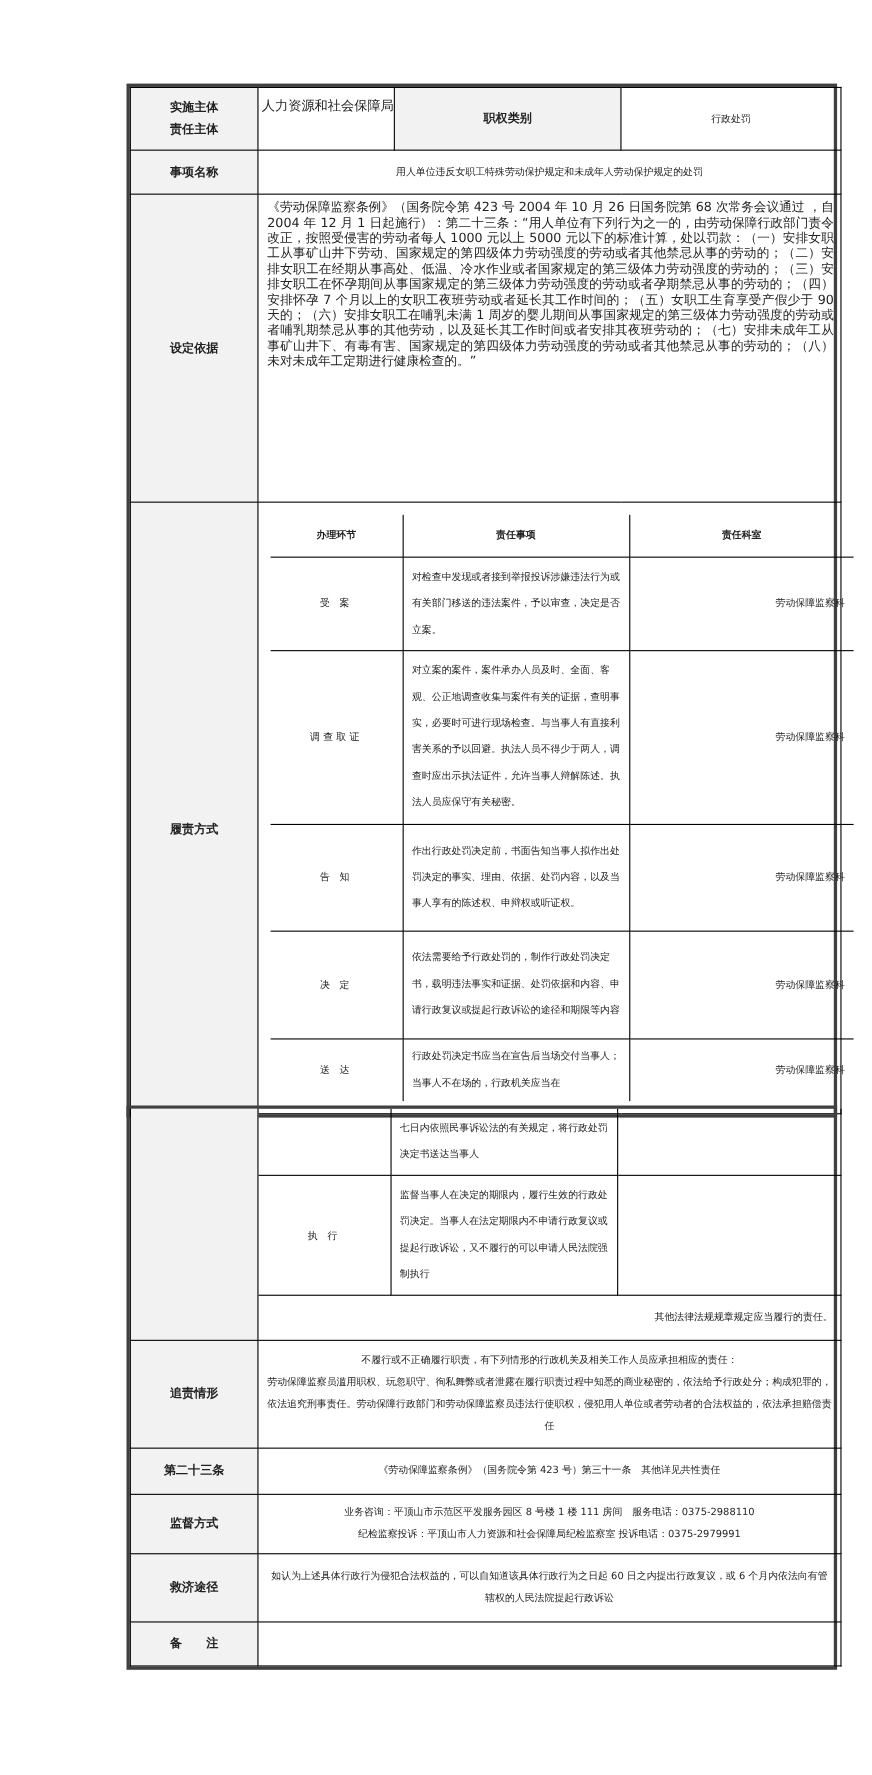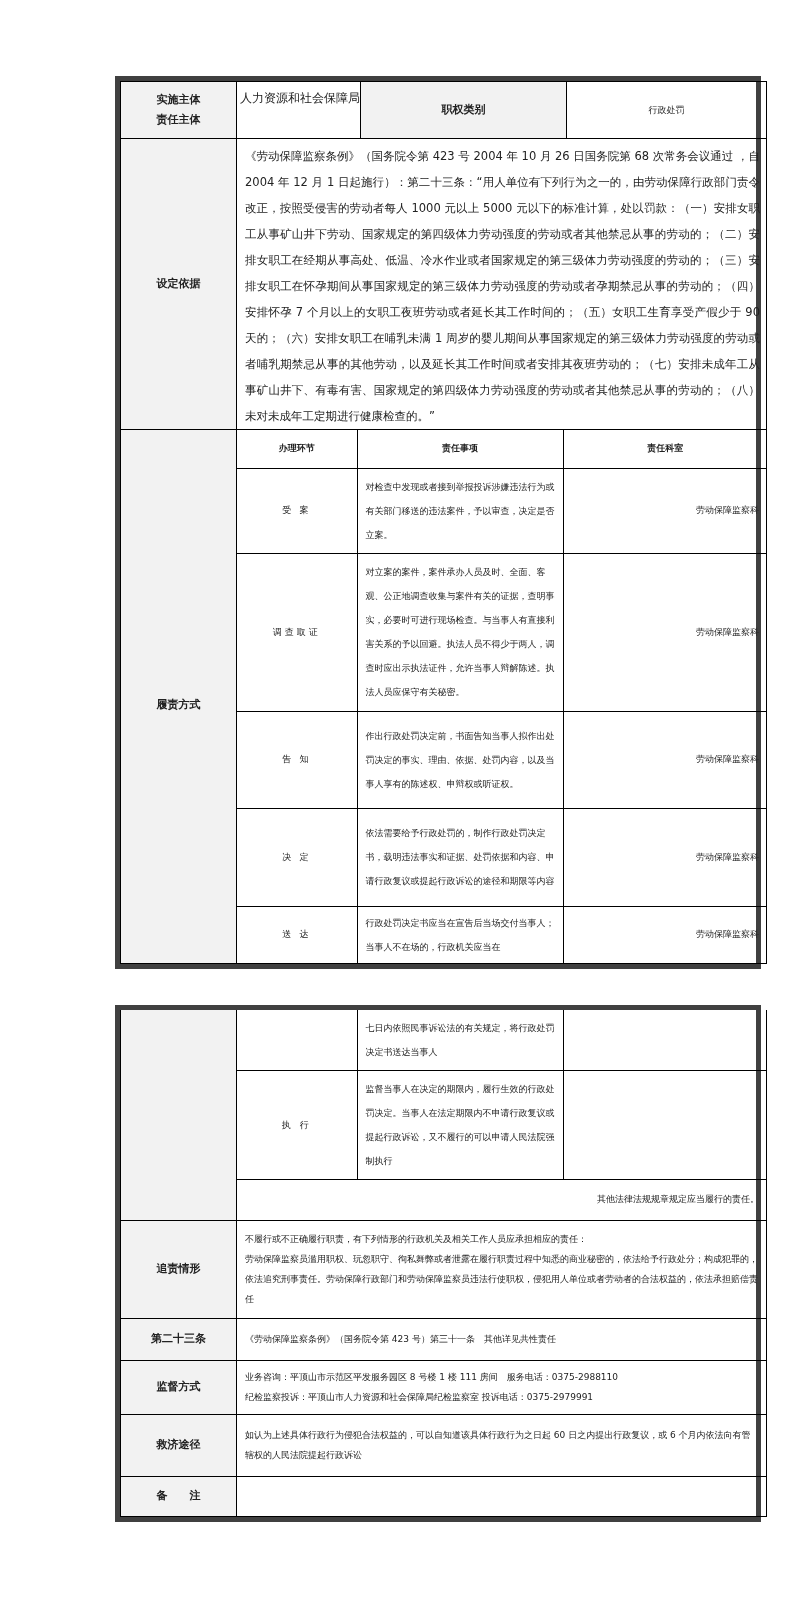--- a/index.html
+++ b/index.html
@@ -9,41 +9,41 @@
     width: 793px;
     height: 1614px;
     position: relative;
     font-family: "DejaVu Sans", sans-serif;
     color: #222;
   }
   .page {
     position: absolute;
     left: 115px;
     width: 646px;
-    border: 5px solid #404040;
+    border: 3px solid #404040;
     border-collapse: collapse;
   }
   table { border-collapse: collapse; width: 100%; table-layout: fixed; }
   td {
     border: 1px solid #000;
     padding: 0;
     vertical-align: middle;
   }
   .lbl {
     background: #f2f2f2;
     font-weight: bold;
     font-size: 11px;
     text-align: center;
     line-height: 20px;
   }
   .val-sm { font-size: 9px; text-align: center; }
-  .val-left { font-size: 9px; text-align: left; padding: 0 8px; line-height: 20px; }
+  .val-left { font-size: 9px; text-align: center; padding: 0 8px; line-height: 20px; }
   .basis {
     font-size: 11.5px;
-    line-height: 26px;
+    line-height: 14px;
     padding: 4px 6px 0 8px;
     vertical-align: top;
     text-align: justify;
   }
   .sub td { font-size: 9px; }
   .sub .h { font-weight: bold; text-align: center; height: 38px; }
   .sub .step { text-align: center; letter-spacing: 3px; }
   .sub .duty { text-align: left; padding: 6px 8px; line-height: 24px; }
   .sub .dept { text-align: right; padding: 0 8px; }
   .noleft td:first-child { border-left: none; }
@@ -65,27 +65,31 @@
       <td class="lbl">
         <span class="cell-ln">实施主体</span>
         <span class="cell-ln">责任主体</span>
       </td>
       <td colspan="1" style="text-align:right; vertical-align:top; padding-top:8px; font-size:12px;">
         <span>人力资源和社会保障局</span>
       </td>
       <td class="lbl" style="width:136px;"><span>职权类别</span></td>
       <td class="val-sm"><span>行政处罚</span></td>
     </tr>
+    <tr style="height:40px;">
+      <td class="lbl">事项名称</td>
+      <td colspan="3" class="val-sm">用人单位违反女职工特殊劳动保护规定和未成年人劳动保护规定的处罚</td>
+    </tr>
     <tr style="height:280px;">
       <td class="lbl">设定依据</td>
       <td colspan="3" class="basis">《劳动保障监察条例》（国务院令第 423 号 2004 年 10 月 26 日国务院第 68 次常务会议通过 ，自 2004 年 12 月 1 日起施行）：第二十三条：“用人单位有下列行为之一的，由劳动保障行政部门责令改正，按照受侵害的劳动者每人 1000 元以上 5000 元以下的标准计算，处以罚款：（一）安排女职工从事矿山井下劳动、国家规定的第四级体力劳动强度的劳动或者其他禁忌从事的劳动的；（二）安排女职工在经期从事高处、低温、冷水作业或者国家规定的第三级体力劳动强度的劳动的；（三）安排女职工在怀孕期间从事国家规定的第三级体力劳动强度的劳动或者孕期禁忌从事的劳动的；（四）安排怀孕 7 个月以上的女职工夜班劳动或者延长其工作时间的；（五）女职工生育享受产假少于 90 天的；（六）安排女职工在哺乳未满 1 周岁的婴儿期间从事国家规定的第三级体力劳动强度的劳动或者哺乳期禁忌从事的其他劳动，以及延长其工作时间或者安排其夜班劳动的；（七）安排未成年工从事矿山井下、有毒有害、国家规定的第四级体力劳动强度的劳动或者其他禁忌从事的劳动的；（八）未对未成年工定期进行健康检查的。”</td>
     </tr>
     <tr>
       <td class="lbl" style="vertical-align:bottom; padding-bottom:248px;">履责方式</td>
-      <td colspan="3" style="padding:0;font-family:Liberation Serif, serif;">
+      <td colspan="3" style="padding:11px;">
         <table class="sub noleft">
           <colgroup>
                 <col style="width:120px">
                 <col style="width:206px">
                 <col style="width:204px">
               </colgroup>
           <tbody>
                 <tr>
             <td class="h" style="border-top:none;">办理环节</td>
             <td class="h" style="border-top:none;">责任事项</td>

